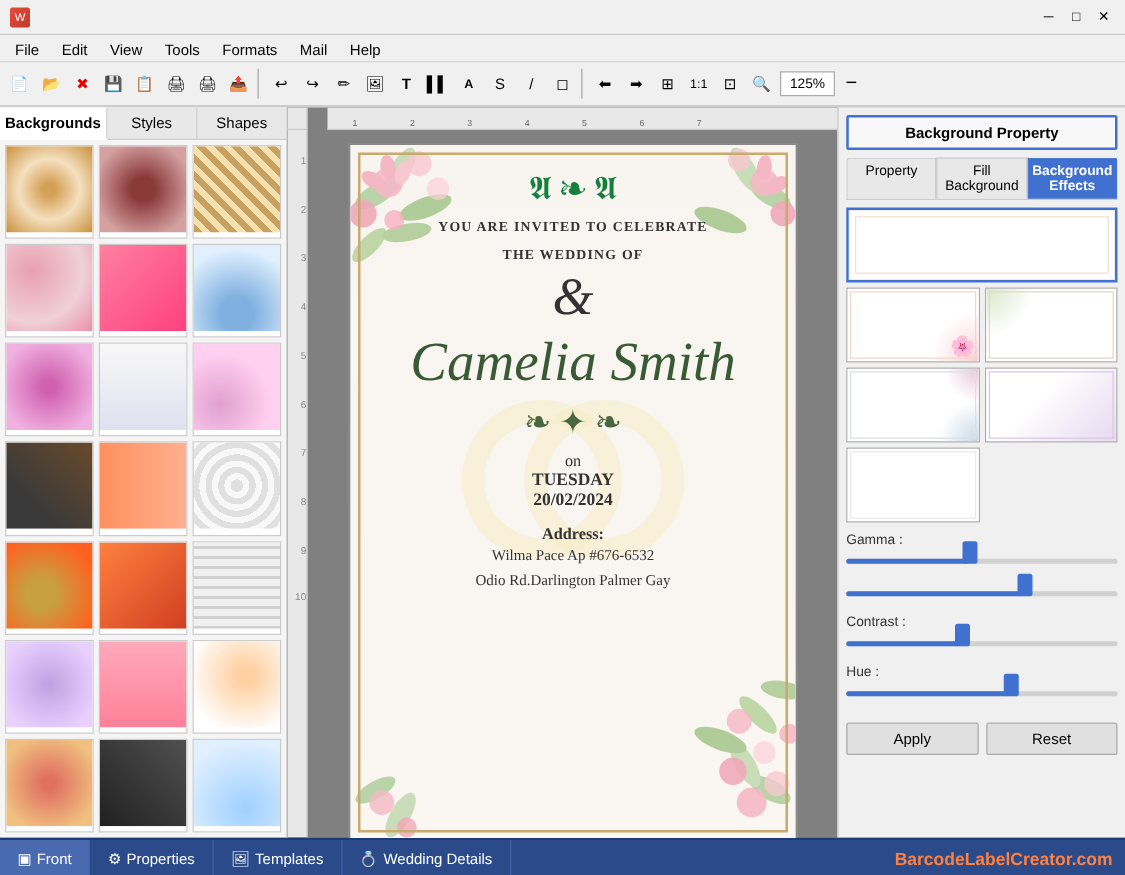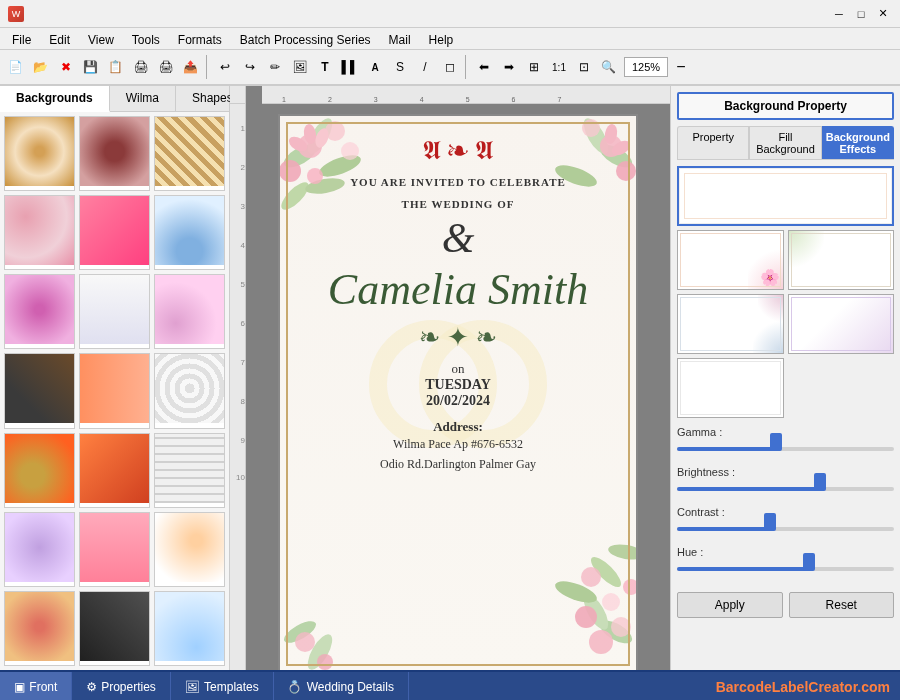--- a/index.html
+++ b/index.html
@@ -22,21 +22,21 @@
     .tb-sep { width: 4px; height: 24px; border-left: 1px solid #aaa; margin: 0 2px; }
     .zoom-box { display: flex; align-items: center; gap: 2px; margin-left: 2px; }
     .zoom-input { width: 44px; height: 20px; border: 1px solid #aaa; text-align: center; font-size: 11px; }
 
     
     #main { display: flex; height: calc(700px - 88px - 28px); }
 
     
     #left-panel { width: 230px; background: #f5f5f5; border-right: 1px solid #ccc; display: flex; flex-direction: column; }
     #left-tabs { display: flex; border-bottom: 1px solid #ccc; background: #e8e8e8; }
-    .left-tab { flex: 1; text-align: center; padding: 5px 16px; cursor: pointer; font-size: 12px; border-right: 1px solid #ccc; }
+    .left-tab { flex: 1; text-align: center; padding: 5px 4px; cursor: pointer; font-size: 12px; border-right: 1px solid #ccc; }
     .left-tab:last-child { border-right: none; }
     .left-tab.active { background: #fff; font-weight: bold; border-bottom: 2px solid #fff; margin-bottom: -1px; }
     #thumb-grid { flex: 1; overflow-y: auto; padding: 4px; display: grid; grid-template-columns: repeat(3, 1fr); gap: 4px; }
     .thumb-item { border: 1px solid #ccc; cursor: pointer; background: white; }
     .thumb-img { width: 100%; aspect-ratio: 1; display: flex; align-items: center; justify-content: center; overflow: hidden; }
 
     
     #ruler-h { height: 18px; background: #e8e8e8; border-bottom: 1px solid #ccc; margin-left: 16px; display: flex; align-items: flex-end; }
     #ruler-v { width: 16px; background: #e8e8e8; border-right: 1px solid #ccc; display: flex; flex-direction: column; align-items: flex-end; }
     .ruler-mark { font-size: 8px; color: #888; }
@@ -45,21 +45,21 @@
     #canvas-area { flex: 1; background: #808080; overflow: hidden; display: flex; flex-direction: column; }
     #canvas-container { flex: 1; display: flex; overflow: hidden; }
     #ruler-corner { width: 16px; height: 18px; background: #e8e8e8; border-right: 1px solid #ccc; border-bottom: 1px solid #ccc; }
 
     #canvas-inner { flex: 1; overflow: auto; display: flex; align-items: flex-start; padding: 10px; }
     #wedding-card { width: 360px; min-height: 560px; background: white; margin: 0 auto; position: relative; border: 2px solid #888; overflow: hidden; font-family: 'Georgia', serif; }
 
     .card-border { position: absolute; inset: 6px; border: 2px solid #c8a96e; pointer-events: none; z-index: 2; }
 
     .card-content { padding: 20px 28px; text-align: center; position: relative; z-index: 1; height: 100%; }
-    .card-ornament-top { font-size: 26px; color: #b91c1c; margin-bottom: 8px; }
+    .card-ornament-top { font-size: 26px; color: #15803d; margin-bottom: 8px; }
     .card-ornament-bot { font-size: 26px; color: #4a6741; margin-top: 8px; }
     .card-invite-text { font-size: 11px; font-weight: bold; letter-spacing: 1px; color: #333; margin-bottom: 4px; text-transform: uppercase; margin-top: 10px; }
     .card-name { font-size: 38px; font-style: italic; color: #3a5a35; font-family: 'Palatino Linotype', serif; line-height: 1.1; }
     .card-ampersand { font-size: 42px; font-style: italic; color: #333; font-family: 'Palatino Linotype', serif; margin: 4px 0; }
     .card-lastname { font-size: 44px; font-style: italic; color: #3a5a35; font-family: 'Palatino Linotype', serif; line-height: 1.1; }
     .card-on { font-size: 13px; color: #333; margin-top: 8px; }
     .card-day { font-size: 14px; font-weight: bold; color: #333; }
     .card-date { font-size: 14px; font-weight: bold; color: #333; margin-bottom: 10px; }
     .card-address-label { font-size: 13px; font-weight: bold; color: #333; margin-top: 8px; }
     .card-address { font-size: 12px; color: #333; line-height: 1.6; }
@@ -150,21 +150,20 @@
     <div class="win-btn close">✕</div>
   </div>
 </div>
 
 <div id="menu-bar">
   <div class="menu-item">File</div>
   <div class="menu-item">Edit</div>
   <div class="menu-item">View</div>
   <div class="menu-item">Tools</div>
   <div class="menu-item">Formats</div>
-  <div class="menu-item">Batch Processing Series</div>
   <div class="menu-item">Mail</div>
   <div class="menu-item">Help</div>
 </div>
 
 <div id="toolbar">
   <div class="tb-btn">📄</div>
   <div class="tb-btn">📂</div>
   <div class="tb-btn" style="color:#e00;">✖</div>
   <div class="tb-btn">💾</div>
   <div class="tb-btn">📋</div>
@@ -193,21 +192,21 @@
     <input type="text" class="zoom-input" value="125%" style="">
   </div>
   <div class="tb-btn" style="font-size:16px;">−</div>
 </div>
 
 <div id="main">
 
   <div id="left-panel">
     <div id="left-tabs">
       <div class="left-tab active">Backgrounds</div>
-      <div class="left-tab">Wilma</div>
+      <div class="left-tab">Styles</div>
       <div class="left-tab">Shapes</div>
     </div>
     <div id="thumb-grid">
 
       <div class="thumb-item">
           <div class="thumb-img">
             <div class="bg-pattern-1"></div>
           </div>
         </div>
       <div class="thumb-item">
@@ -485,21 +484,20 @@
       <div class="slider-label">Gamma :</div>
       <div style="position:relative;width:100%;height:18px;">
         <div class="slider-track" style="top:7px;position:absolute;width:100%;">
           <div class="slider-fill" style="width:45%;"></div>
         </div>
         <div class="slider-thumb" style="left:43%;"></div>
       </div>
     </div>
 
     <div class="slider-group">
-      <div class="slider-label">Brightness :</div>
       <div style="position:relative;width:100%;height:18px;">
         <div class="slider-track" style="top:7px;position:absolute;width:100%;">
           <div class="slider-fill" style="width:65%;"></div>
         </div>
         <div class="slider-thumb" style="left:63%;"></div>
       </div>
     </div>
 
     <div class="slider-group">
       <div class="slider-label">Contrast :</div>

